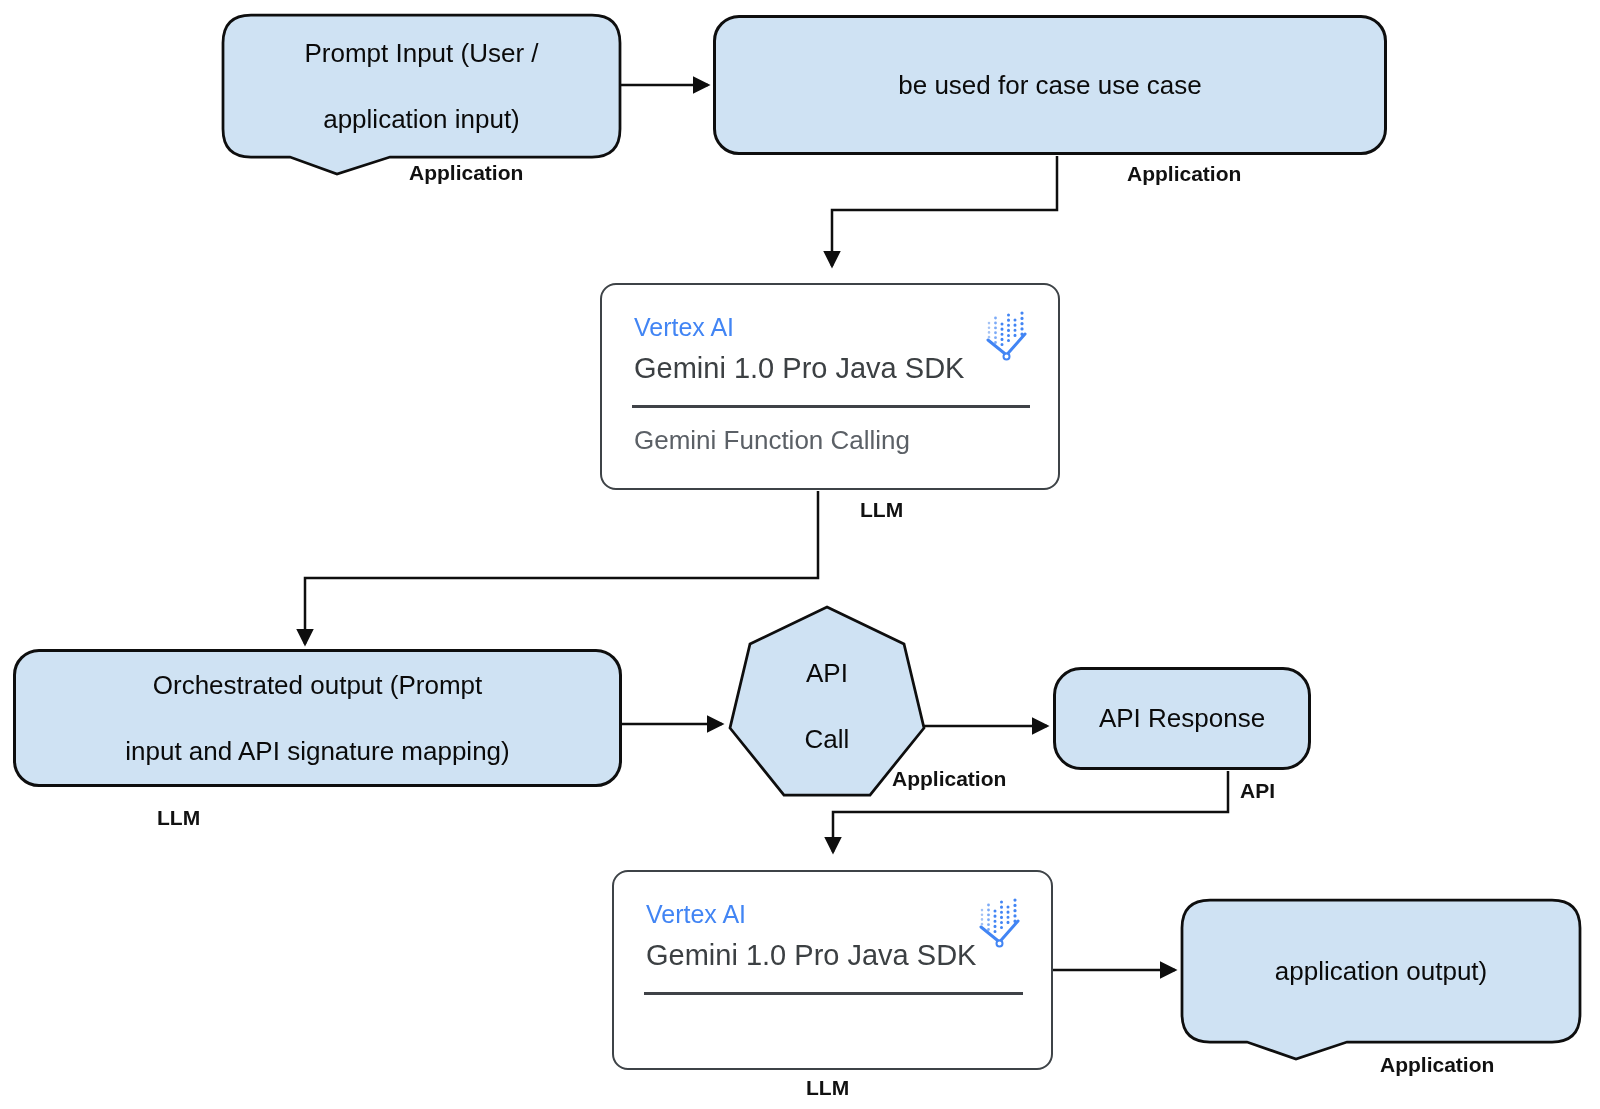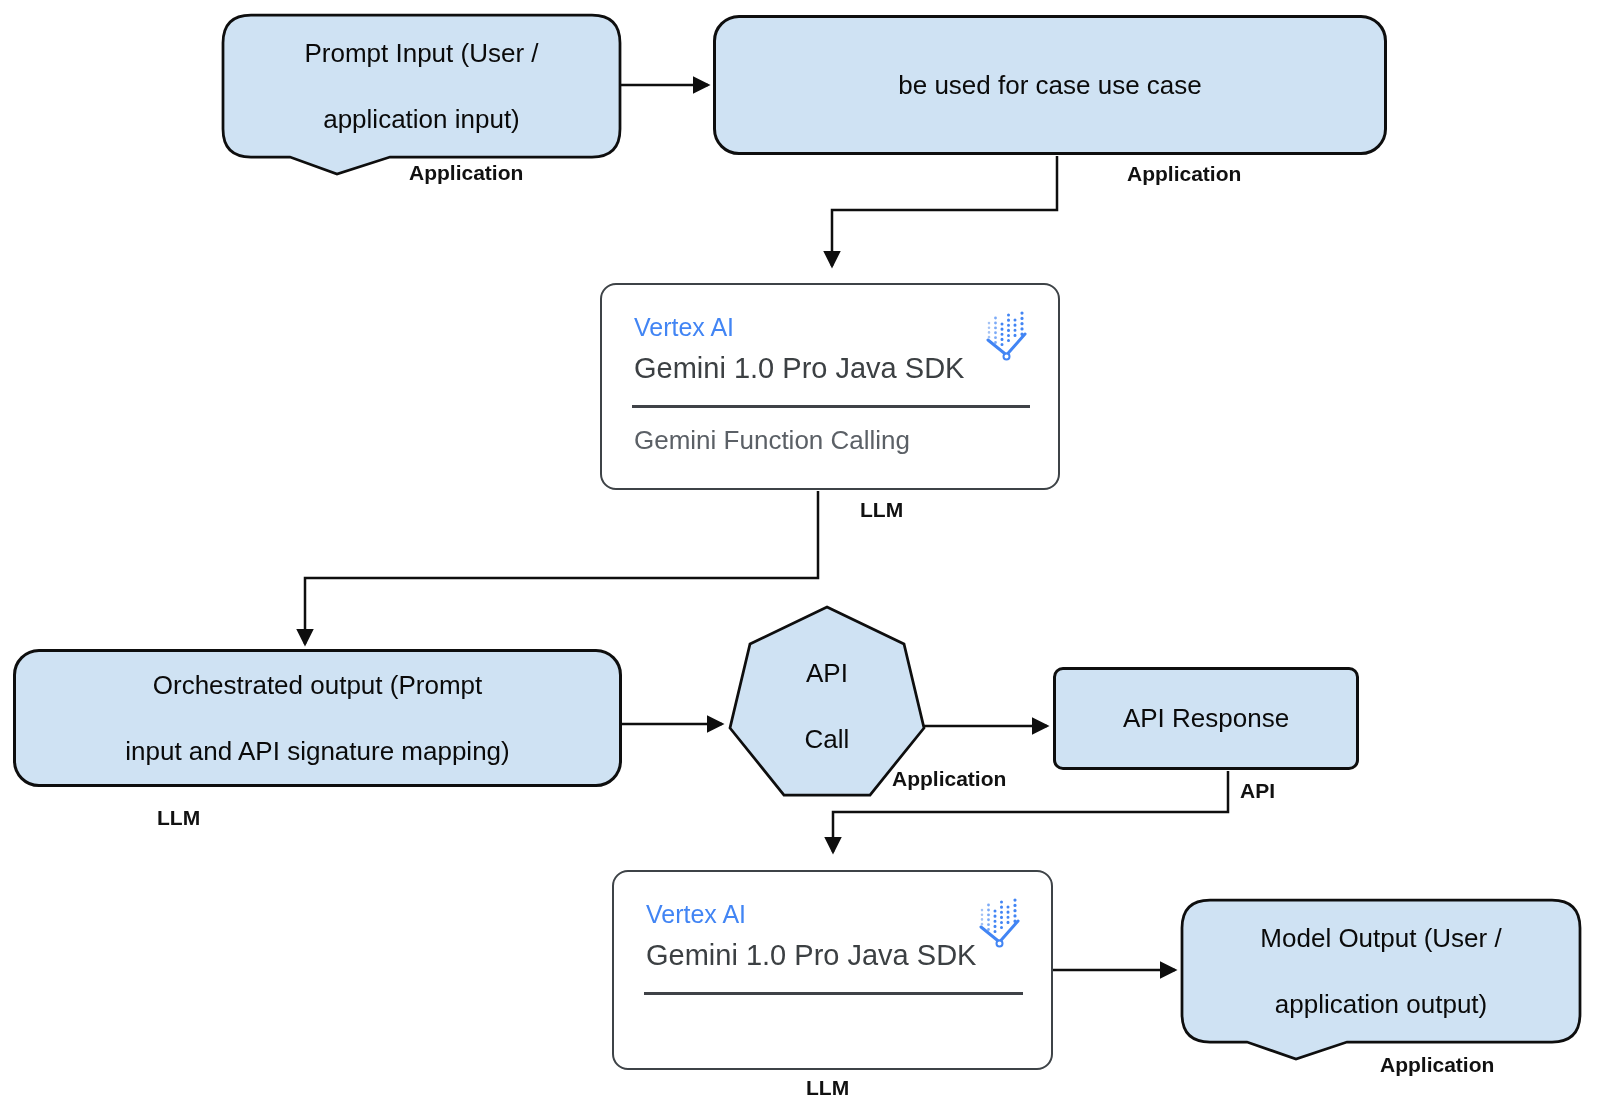--- a/index.html
+++ b/index.html
@@ -138,21 +138,21 @@
     <span>input and API signature mapping)</span>
   </div>
   <div class="tag" style="left:157px; top:806px">LLM</div>
 
   <div class="node-text" style="left:762px; top:641px; width:130px; height:130px">
     <span>API</span>
     <span>Call</span>
   </div>
   <div class="tag" style="left:892px; top:767px">Application</div>
 
-  <div class="rect-node node-text" style="left:1053px; top:667px; width:306px; height:103px; border-radius:10px">
+  <div class="rect-node node-text" style="left:1053px; top:667px; width:258px; height:103px; border-radius:28px">
     <span>API Response</span>
   </div>
   <div class="tag" style="left:1240px; top:779px">API</div>
 
   <div class="card" style="left:612px; top:870px; width:441px; height:200px">
     <div class="card-title">Vertex AI</div>
     <div class="card-sdk">Gemini 1.0 Pro Java SDK</div>
     <div class="card-divider"></div>
     <svg class="card-icon" width="46" height="52" viewBox="0 0 46 52">
       <g stroke-linecap="round" fill="none">
@@ -163,18 +163,17 @@
         <line class="ic-b" x1="31" y1="9" x2="31" y2="28" stroke-width="3" stroke-dasharray="0.1 5"></line>
         <line class="ic-b" x1="38" y1="2" x2="38" y2="24" stroke-width="3.2" stroke-dasharray="0.1 5.2"></line>
         <path class="ic-b" d="M 4 29 L 22.5 44 M 41 23 L 22.5 44" stroke-width="3"></path>
         <circle class="ic-circle" cx="22.5" cy="45.5" r="3" stroke-width="2"></circle>
       </g>
     </svg>
   </div>
   <div class="tag" style="left:806px; top:1076px">LLM</div>
 
   <div class="node-text" style="left:1182px; top:900px; width:398px; height:142px">
-    <span>Model Output (User /</span>
     <span>application output)</span>
   </div>
   <div class="tag" style="left:1380px; top:1053px">Application</div>
 
 </div>
 
 </body></html>

